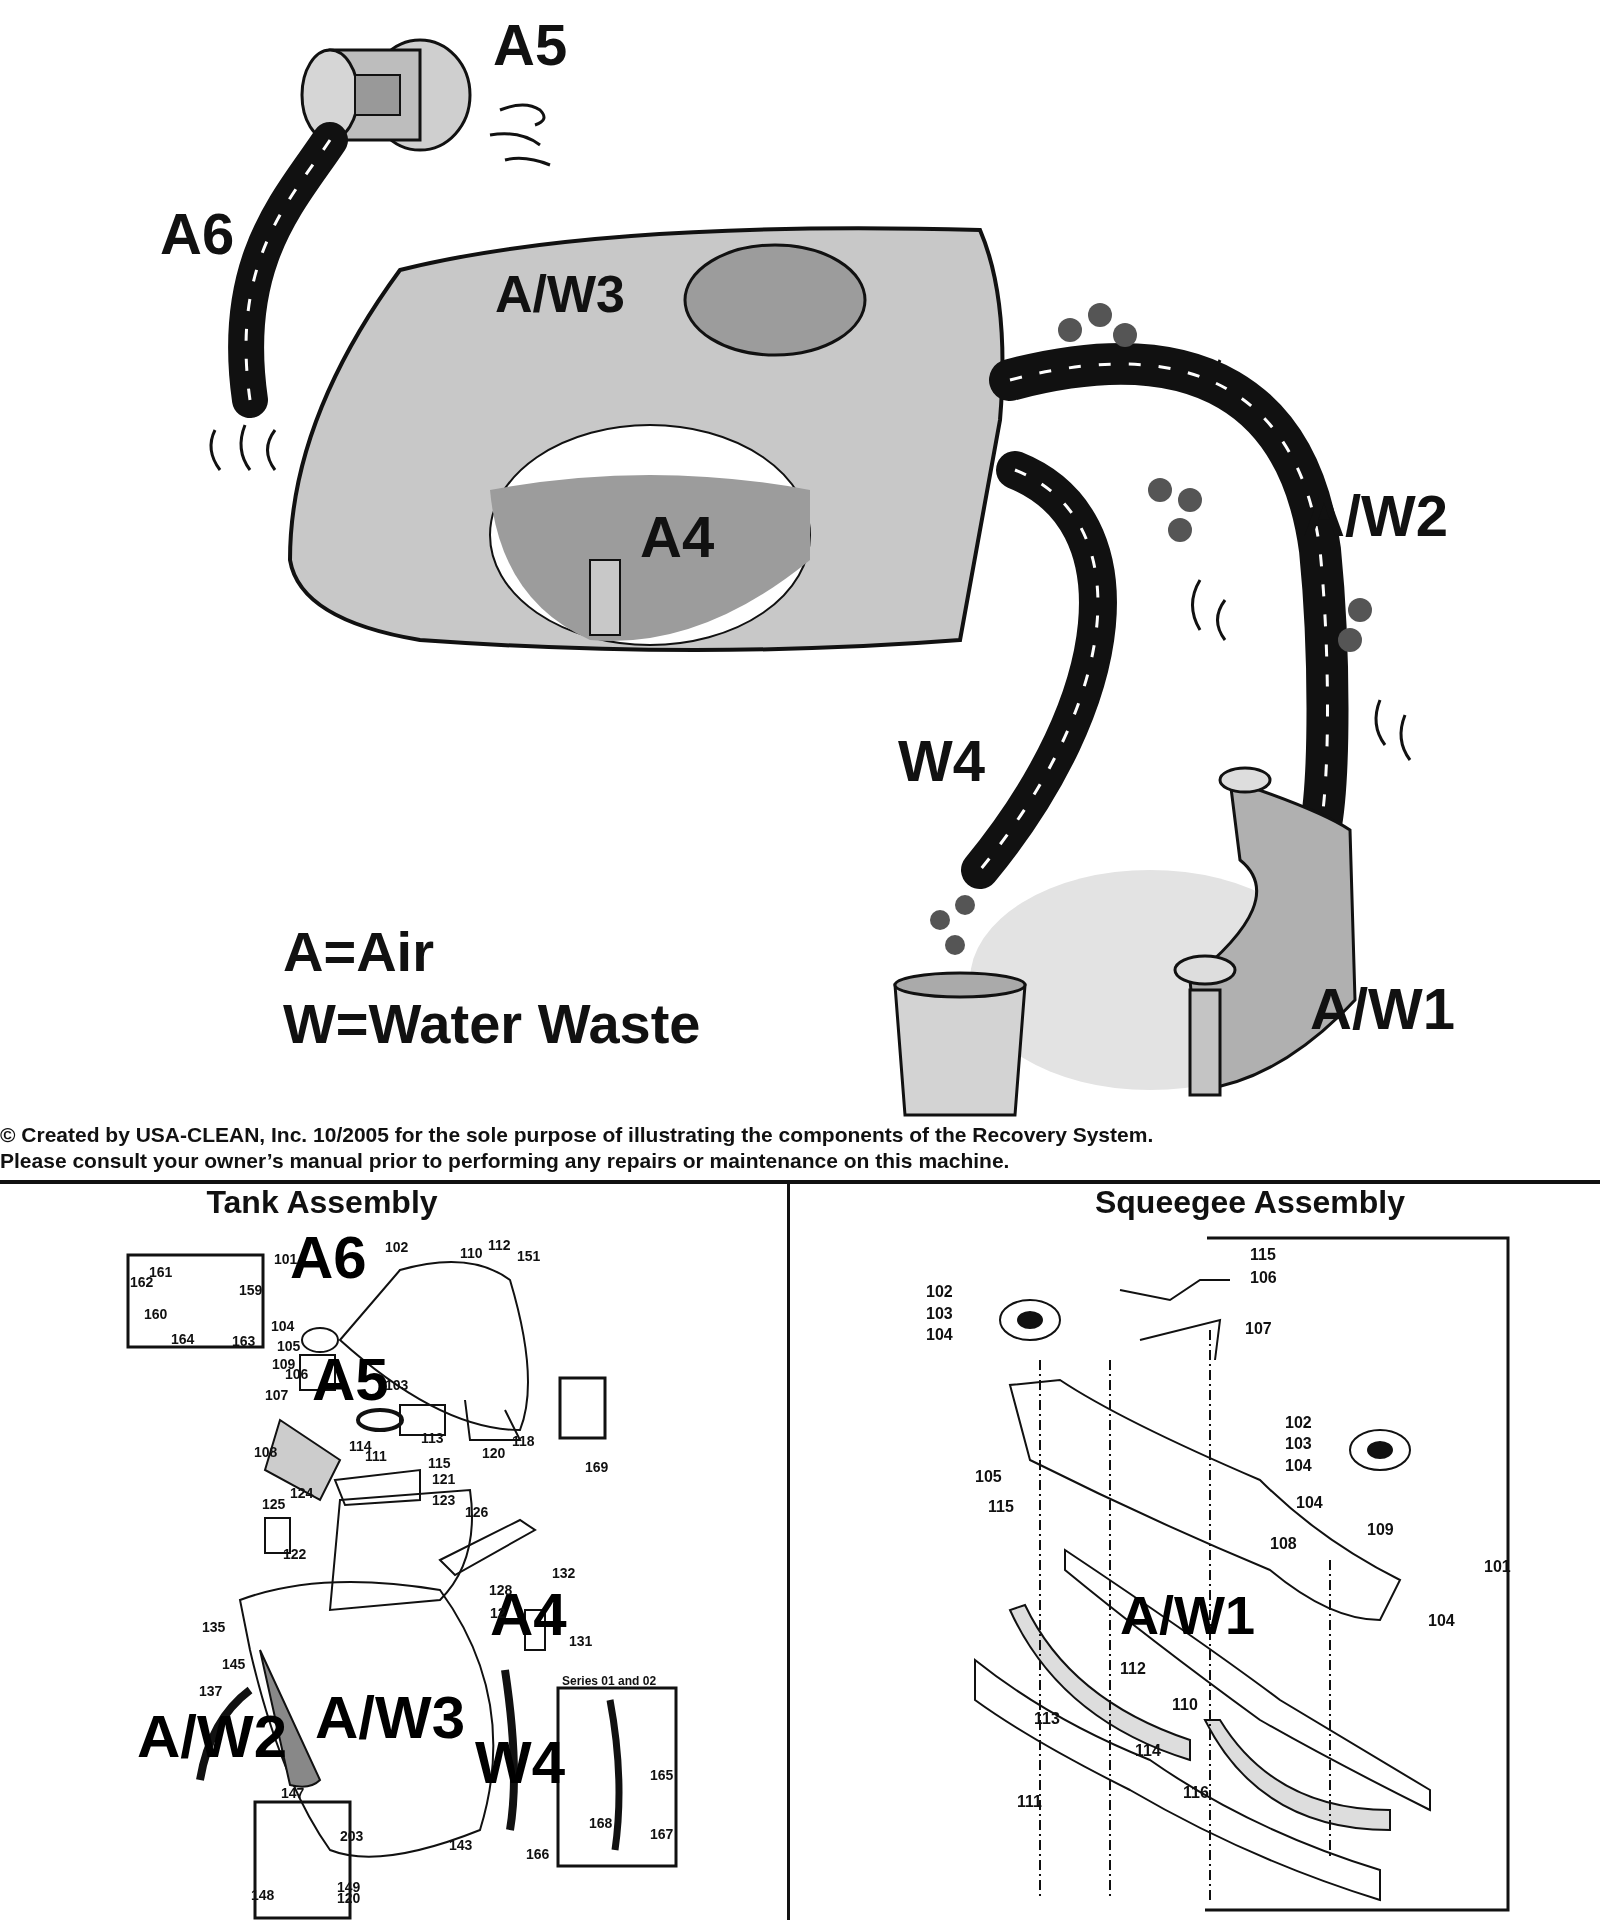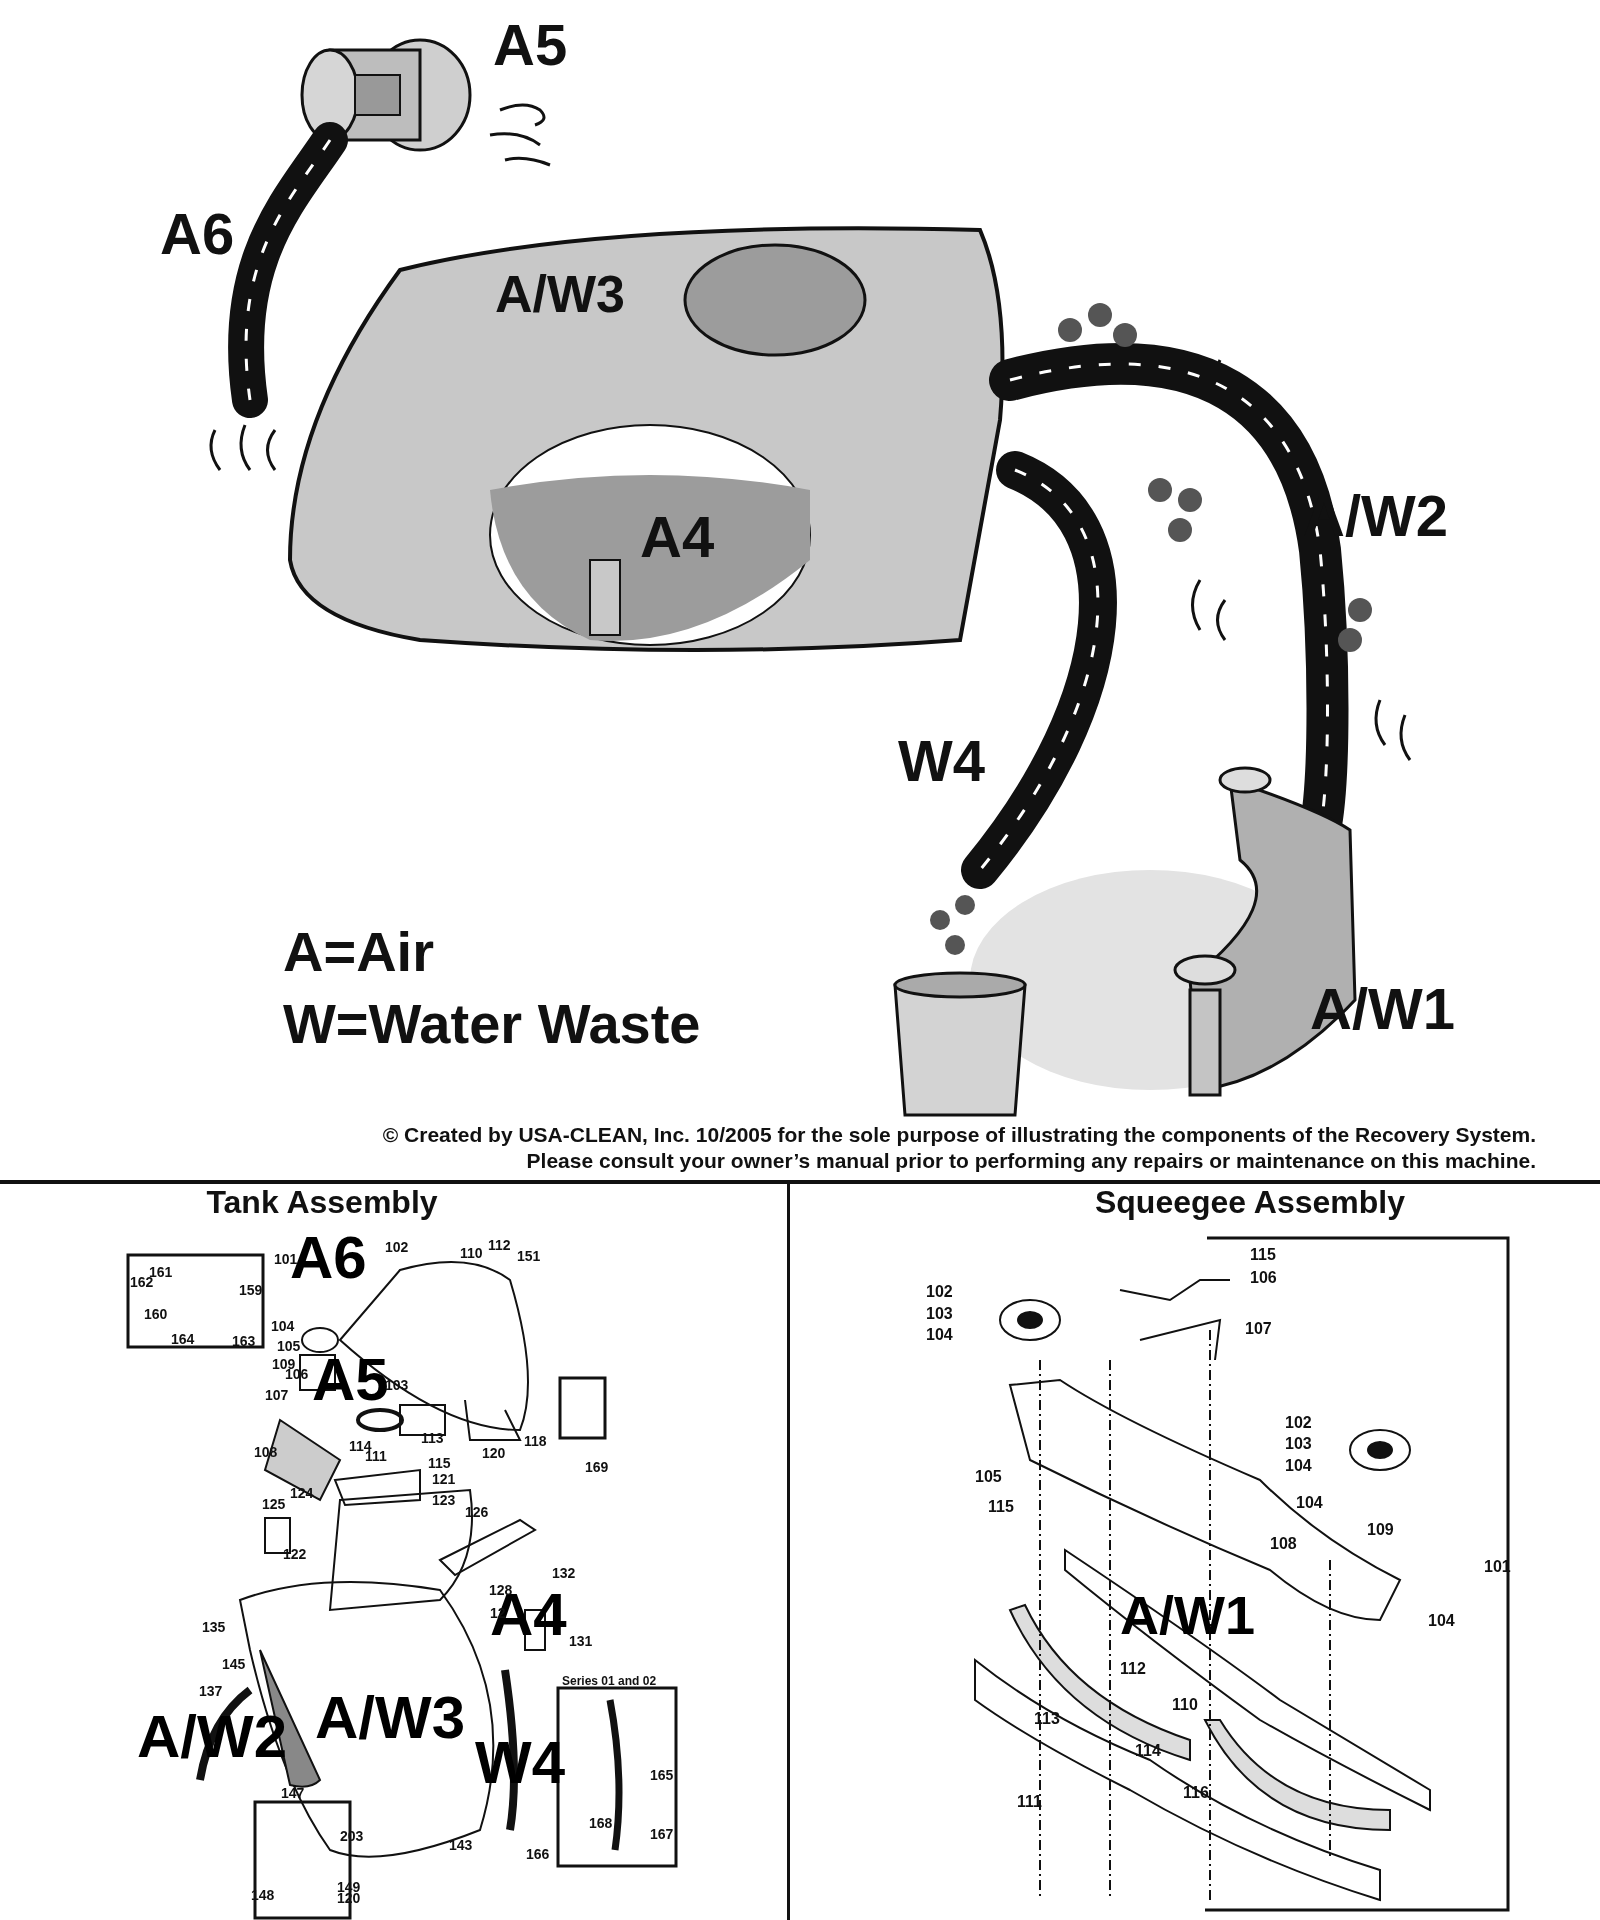--- a/index.html
+++ b/index.html
@@ -1,21 +1,21 @@
 <!DOCTYPE html>
 <html><head>
 <meta charset="utf-8">
 <style>
   html, body { margin:0; padding:0; background:#ffffff; }
   body { width:1600px; height:1920px; position:relative; overflow:hidden;
          font-family:"Liberation Sans", sans-serif; color:#111; }
   .abs { position:absolute; }
   .big-label { position:absolute; font-weight:bold; font-size:58px; color:#111; line-height:1; }
   .legend-line { position:absolute; font-weight:bold; font-size:56px; color:#111; line-height:1; }
-  .credit { position:absolute; left:0; width:1536px; text-align:right; font-weight:bold;
+  .credit { position:absolute; left:0; width:1536px; text-align:left; font-weight:bold;
             font-size:21px; color:#111; line-height:1.2; }
   .panel-title { position:absolute; font-weight:bold; font-size:32px; text-align:center; color:#111; }
   .part { position:absolute; font-weight:bold; font-size:14px; color:#111; line-height:1; }
   .part-lg { position:absolute; font-weight:bold; font-size:16px; color:#111; line-height:1; }
   .overlay { position:absolute; font-weight:bold; font-size:60px; color:#000; line-height:1; }
   .inset-title { position:absolute; font-weight:bold; font-size:12px; color:#111; }
   svg { position:absolute; left:0; top:0; }
 </style>
 </head>
 <body>
@@ -178,21 +178,21 @@
   <div class="part" style="left:272px; top:1357px;">109</div>
   <div class="part" style="left:285px; top:1367px;">106</div>
   <div class="part" style="left:385px; top:1378px;">103</div>
   <div class="part" style="left:265px; top:1388px;">107</div>
   <div class="part" style="left:254px; top:1445px;">108</div>
   <div class="part" style="left:349px; top:1439px;">114</div>
   <div class="part" style="left:365px; top:1449px;">111</div>
   <div class="part" style="left:421px; top:1431px;">113</div>
   <div class="part" style="left:428px; top:1456px;">115</div>
   <div class="part" style="left:482px; top:1446px;">120</div>
-  <div class="part" style="left:512px; top:1434px;margin-left:12px;">118</div>
+  <div class="part" style="left:512px; top:1434px;">118</div>
   <div class="part" style="left:585px; top:1428px;margin-top:32px;">169</div>
   <div class="part" style="left:432px; top:1472px;">121</div>
   <div class="part" style="left:432px; top:1493px;">123</div>
   <div class="part" style="left:290px; top:1486px;">124</div>
   <div class="part" style="left:262px; top:1497px;">125</div>
   <div class="part" style="left:465px; top:1505px;">126</div>
   <div class="part" style="left:283px; top:1547px;">122</div>
   <div class="part" style="left:489px; top:1583px;">128</div>
   <div class="part" style="left:490px; top:1606px;">12</div>
   <div class="part" style="left:569px; top:1634px;">131</div>

